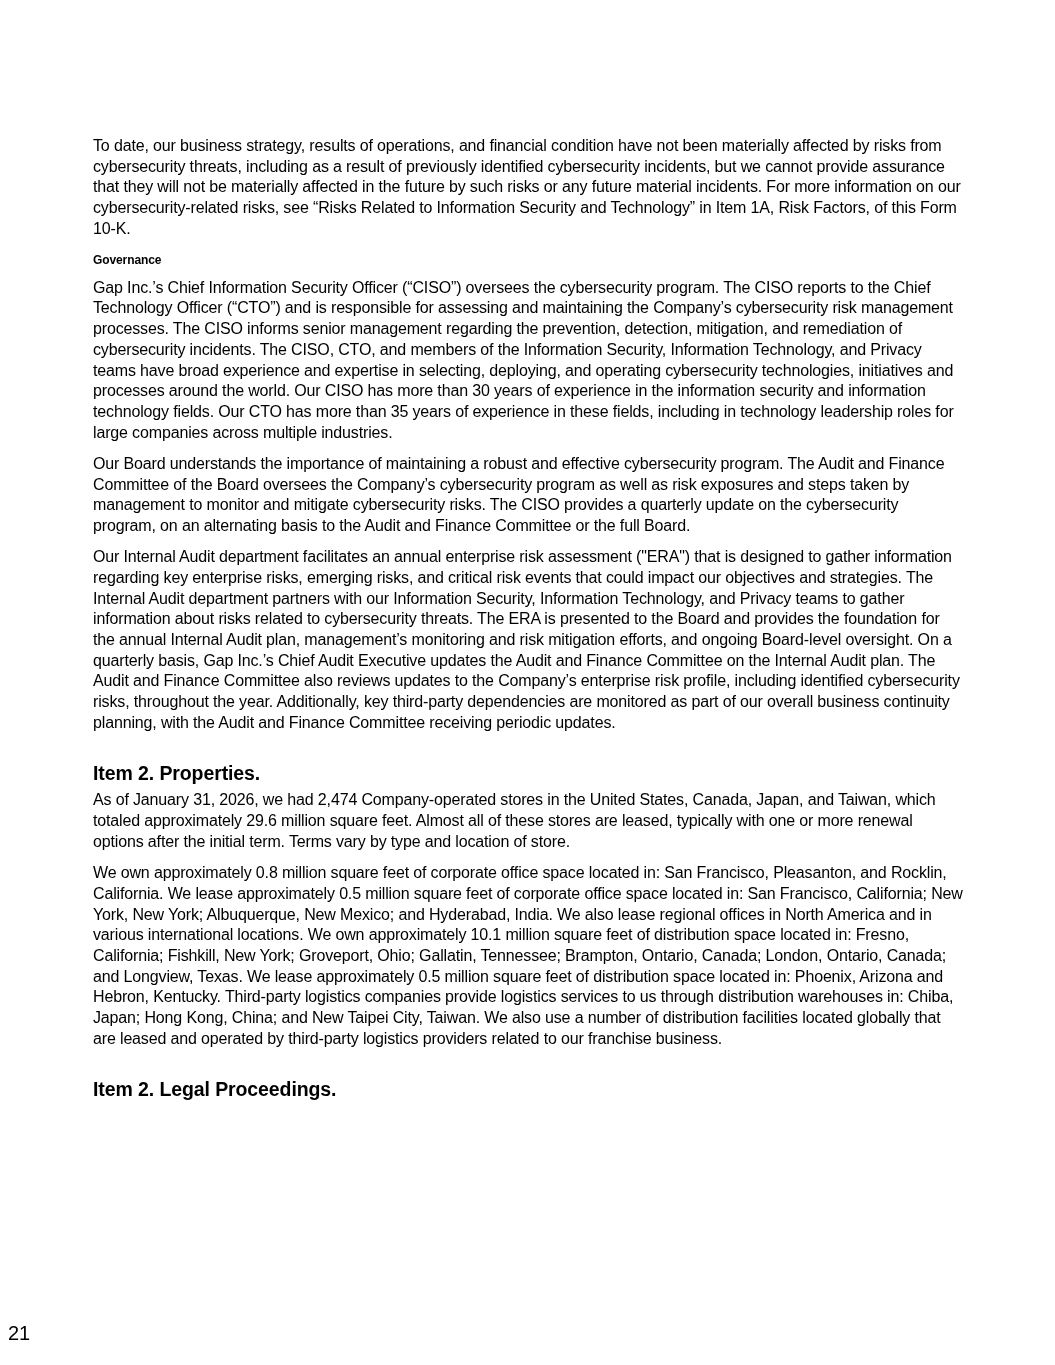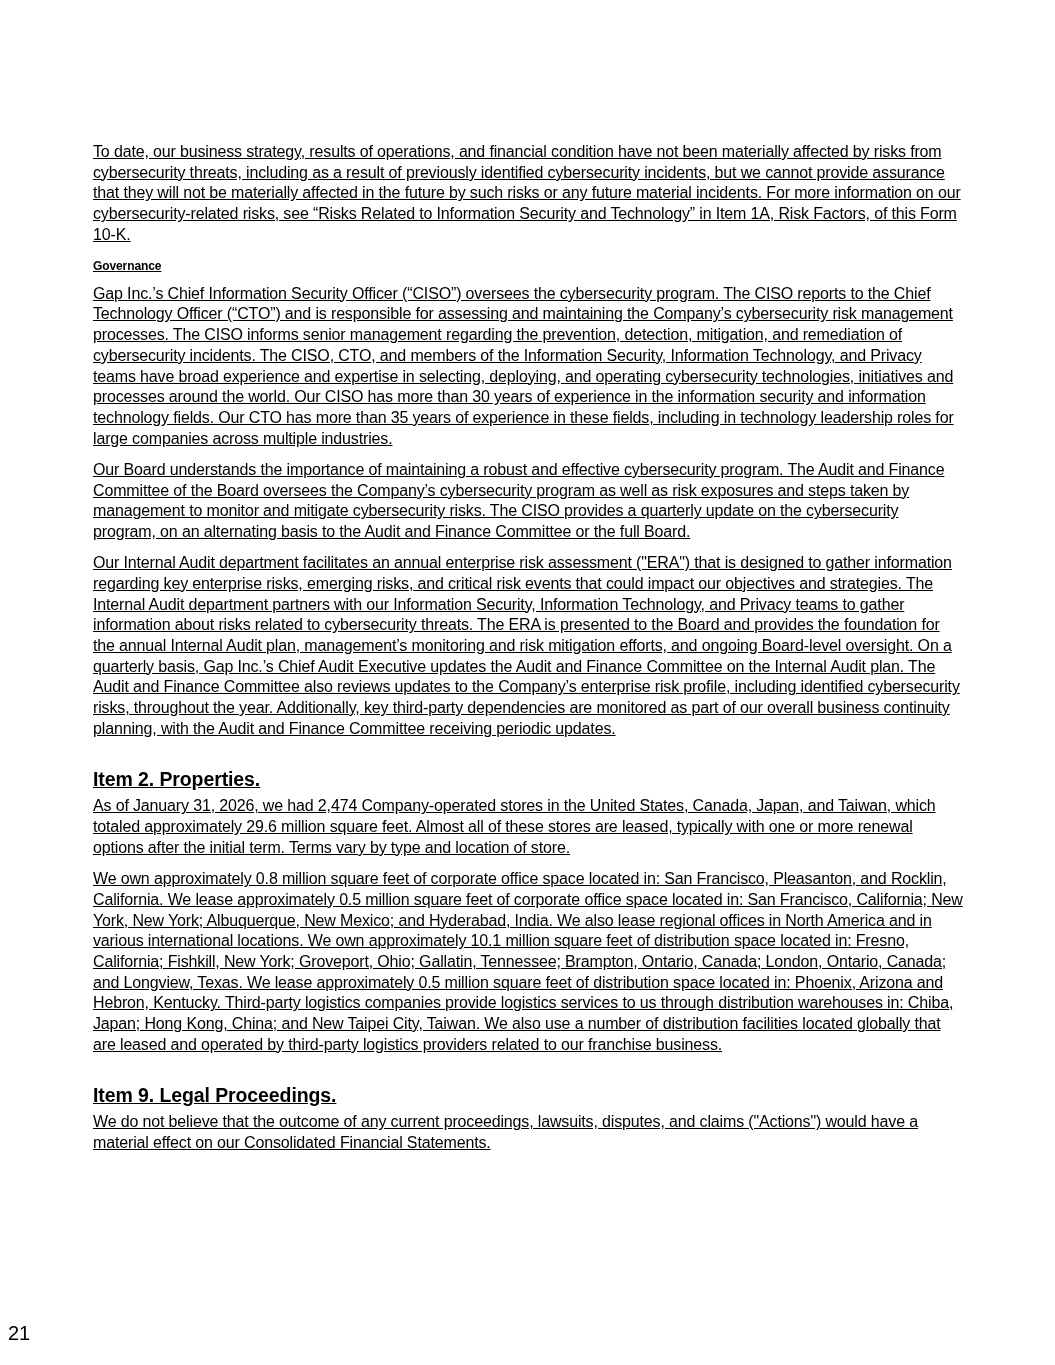--- a/index.html
+++ b/index.html
@@ -11,23 +11,22 @@
     width: 1055px;
     height: 1365px;
     position: relative;
     overflow: hidden;
     font-family: "Liberation Sans", sans-serif;
     color: #000000;
   }
   .page {
     position: absolute;
     left: 93px;
-    top: 142px;
+    top: 136px;
     width: 870px;
-    text-decoration: underline;
   }
   p {
     margin: 0 0 10.5px 0;
     font-size: 16px;
     line-height: 20.7px;
     letter-spacing: -0.15px;
   }
   .subhead {
     font-weight: bold;
     font-size: 12px;
@@ -59,17 +58,16 @@
 
   <div class="subhead">Governance</div>
   <p>Gap Inc.’s Chief Information Security Officer (“CISO”) oversees the cybersecurity program. The CISO reports to the Chief Technology Officer (“CTO”) and is responsible for assessing and maintaining the Company’s cybersecurity risk management processes. The CISO informs senior management regarding the prevention, detection, mitigation, and remediation of cybersecurity incidents. The CISO, CTO, and members of the Information Security, Information Technology, and Privacy teams have broad experience and expertise in selecting, deploying, and operating cybersecurity technologies, initiatives and processes around the world. Our CISO has more than 30 years of experience in the information security and information technology fields. Our CTO has more than 35 years of experience in these fields, including in technology leadership roles for large companies across multiple industries.</p>
   <p>Our Board understands the importance of maintaining a robust and effective cybersecurity program. The Audit and Finance Committee of the Board oversees the Company’s cybersecurity program as well as risk exposures and steps taken by management to monitor and mitigate cybersecurity risks. The CISO provides a quarterly update on the cybersecurity program, on an alternating basis to the Audit and Finance Committee or the full Board.</p>
   <p>Our Internal Audit department facilitates an annual enterprise risk assessment ("ERA") that is designed to gather information regarding key enterprise risks, emerging risks, and critical risk events that could impact our objectives and strategies. The Internal Audit department partners with our Information Security, Information Technology, and Privacy teams to gather information about risks related to cybersecurity threats. The ERA is presented to the Board and provides the foundation for the annual Internal Audit plan, management’s monitoring and risk mitigation efforts, and ongoing Board-level oversight. On a quarterly basis, Gap Inc.’s Chief Audit Executive updates the Audit and Finance Committee on the Internal Audit plan. The Audit and Finance Committee also reviews updates to the Company’s enterprise risk profile, including identified cybersecurity risks, throughout the year. Additionally, key third-party dependencies are monitored as part of our overall business continuity planning, with the Audit and Finance Committee receiving periodic updates.</p>
 
   <h2>Item 2. Properties.</h2>
   <p>As of January 31, 2026, we had 2,474 Company-operated stores in the United States, Canada, Japan, and Taiwan, which totaled approximately 29.6 million square feet. Almost all of these stores are leased, typically with one or more renewal options after the initial term. Terms vary by type and location of store.</p>
   <p>We own approximately 0.8 million square feet of corporate office space located in: San Francisco, Pleasanton, and Rocklin, California. We lease approximately 0.5 million square feet of corporate office space located in: San Francisco, California; New York, New York; Albuquerque, New Mexico; and Hyderabad, India. We also lease regional offices in North America and in various international locations. We own approximately 10.1 million square feet of distribution space located in: Fresno, California; Fishkill, New York; Groveport, Ohio; Gallatin, Tennessee; Brampton, Ontario, Canada; London, Ontario, Canada; and Longview, Texas. We lease approximately 0.5 million square feet of distribution space located in: Phoenix, Arizona and Hebron, Kentucky. Third-party logistics companies provide logistics services to us through distribution warehouses in: Chiba, Japan; Hong Kong, China; and New Taipei City, Taiwan. We also use a number of distribution facilities located globally that are leased and operated by third-party logistics providers related to our franchise business.</p>
 
-  <h2>Item 9. Legal Proceedings.</h2>
-  <p>We do not believe that the outcome of any current proceedings, lawsuits, disputes, and claims ("Actions") would have a material effect on our Consolidated Financial Statements.</p>
+  <h2>Item 2. Legal Proceedings.</h2>
 </div>
 
 <div class="page-number">21</div>
 
 </body></html>

